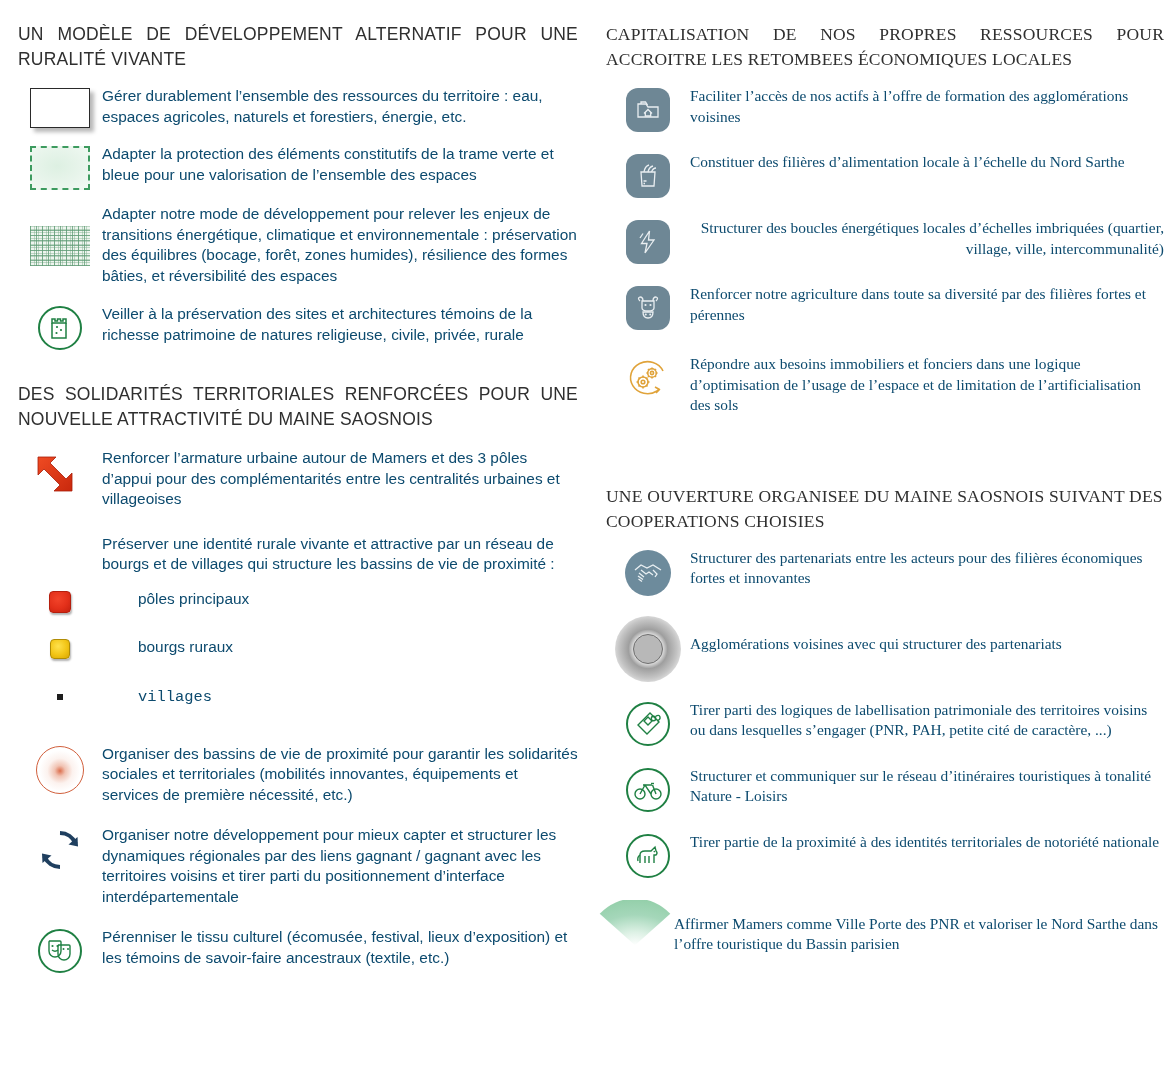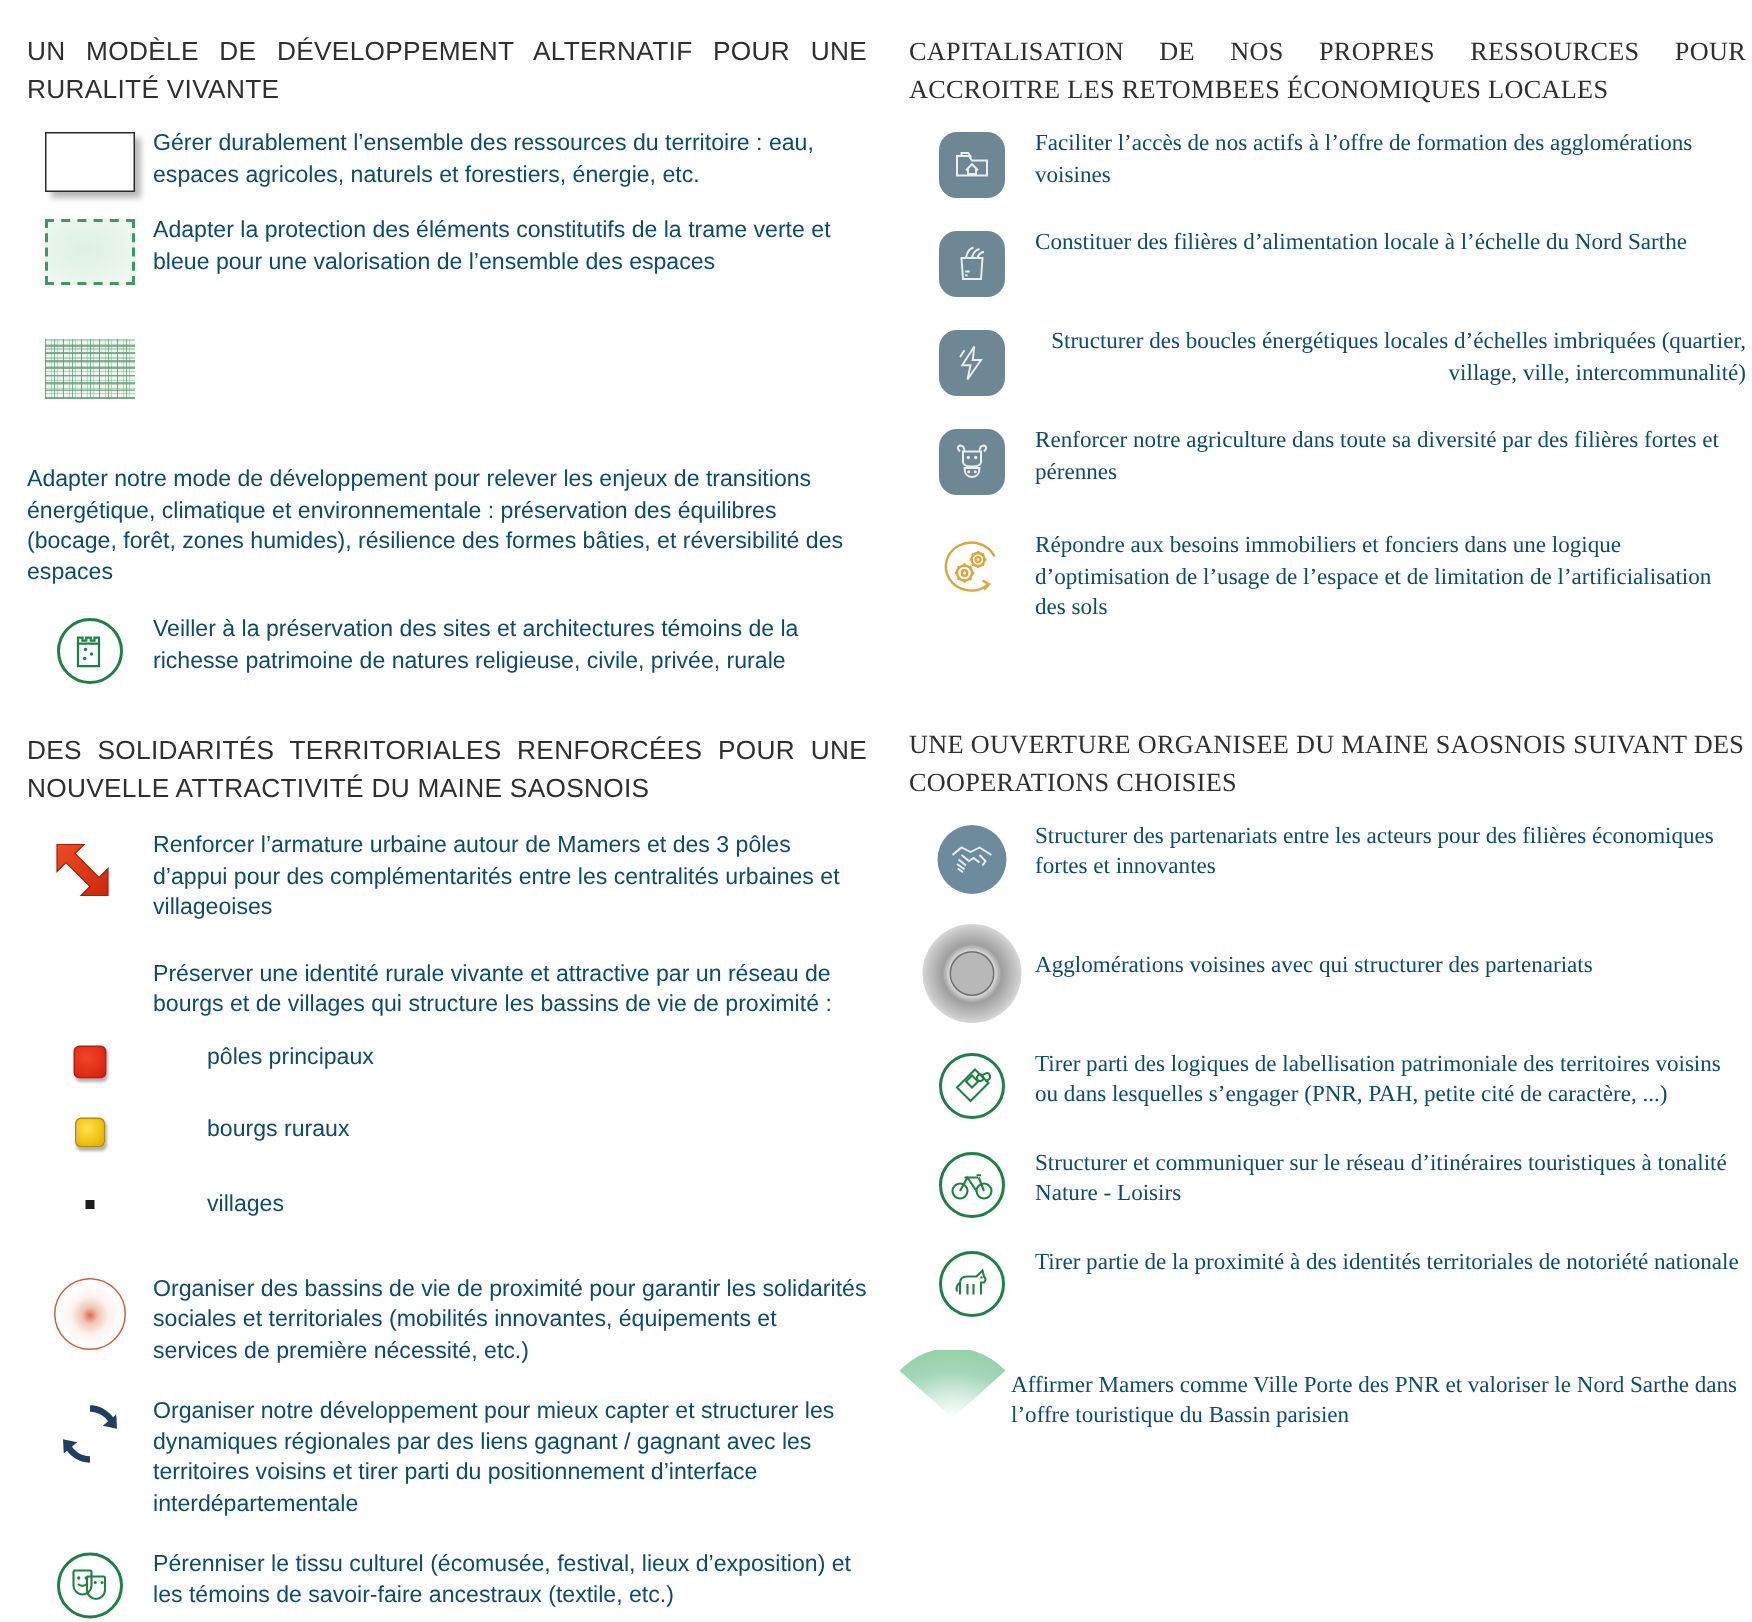--- a/index.html
+++ b/index.html
@@ -172,21 +172,21 @@
       <div class="row-text">Gérer durablement l’ensemble des ressources du territoire : eau, espaces agricoles, naturels et forestiers, énergie, etc.</div>
     </div>
 
     <div class="row" style="margin-top:16px;">
       <div class="icon-cell">
         <div class="sym-dashed-green"></div>
       </div>
       <div class="row-text">Adapter la protection des éléments constitutifs de la trame verte et bleue pour une valorisation de l’ensemble des espaces</div>
     </div>
 
-    <div class="row" style="flex-direction:column;">
+    <div class="row" style="">
       <div class="icon-cell" style="padding-top:22px;">
         <div class="sym-hatch"></div>
       </div>
       <div class="row-text">Adapter notre mode de développement pour relever les enjeux de transitions énergétique, climatique et environnementale : préservation des équilibres (bocage, forêt, zones humides), résilience des formes bâties, et réversibilité des espaces</div>
     </div>
 
     <div class="row" style="margin-top:18px;">
       <div class="icon-cell">
         <div class="icon-circle">
           <svg width="24" height="26" viewBox="0 0 24 26" fill="none" stroke="#1f8043" stroke-width="1.5">
@@ -232,21 +232,21 @@
       <div class="row-text indent">pôles principaux</div>
     </div>
 
     <div class="row" style="margin-top:16px;">
       <div class="icon-cell tight" style="padding-top:2px;">
         <div class="sym-sq-yellow"></div>
       </div>
       <div class="row-text indent">bourgs ruraux</div>
     </div>
 
-    <div class="row" style="margin-top:18px;">
+    <div class="row" style="margin-top:18px;font-family:Liberation Mono, monospace;">
       <div class="icon-cell tight" style="padding-top:7px;">
         <div class="sym-dot-village"></div>
       </div>
       <div class="row-text indent">villages</div>
     </div>
 
     <div class="row" style="margin-top:20px;">
       <div class="icon-cell">
         <div class="sym-circle-orange"></div>
       </div>

